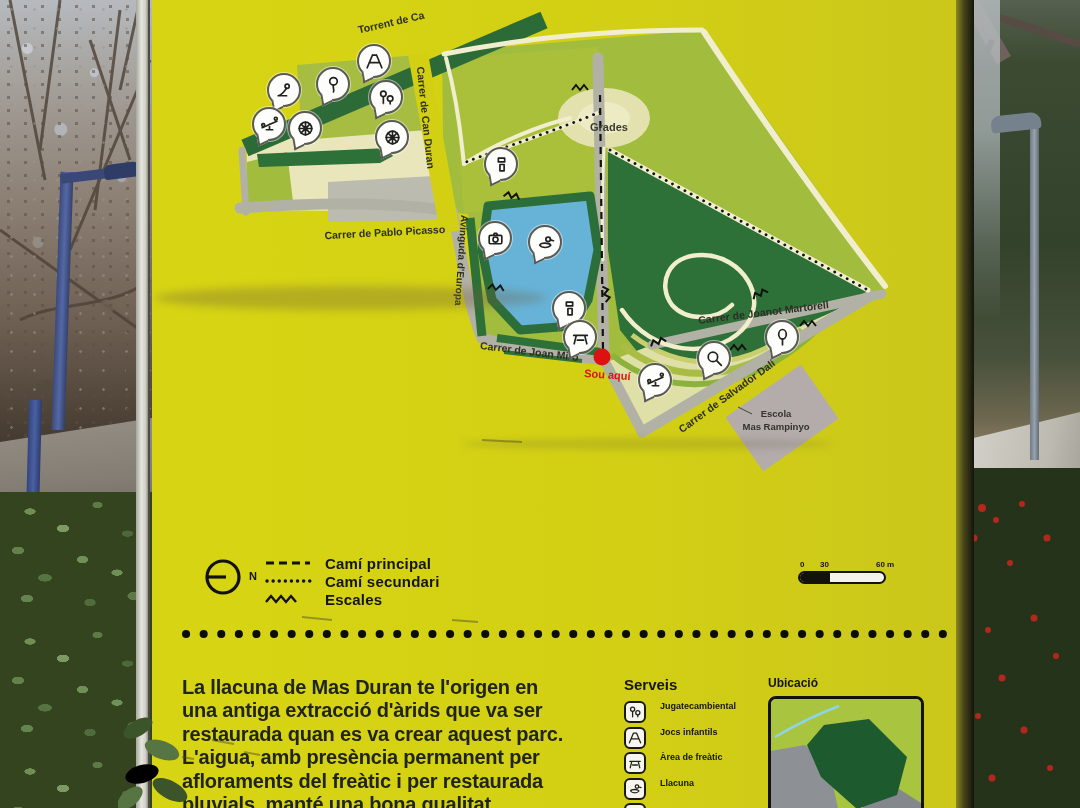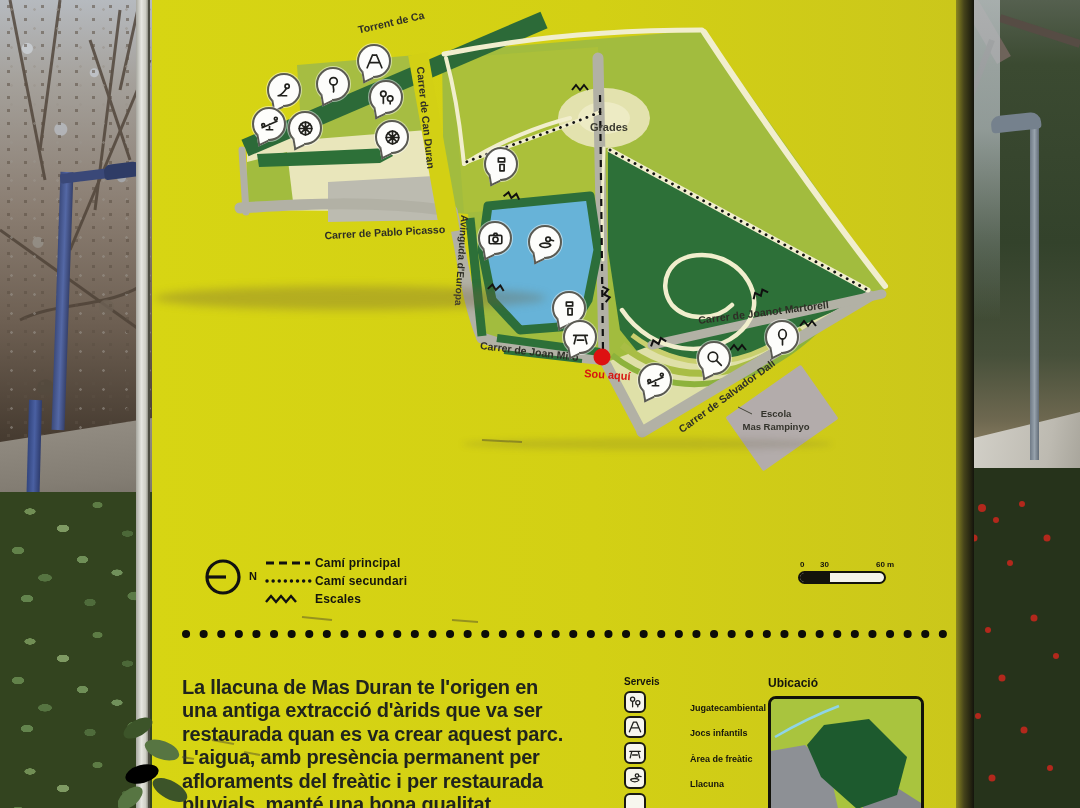--- a/index.html
+++ b/index.html
@@ -108,37 +108,37 @@
     transform:rotate(-25deg) skew(-15deg);}
   .marker svg{width:21px;height:21px;}
   .glyph-stroke{stroke:#20201c;stroke-width:1.6;fill:none;stroke-linecap:round;stroke-linejoin:round;}
 
   
   .compass{position:absolute;left:50px;top:556px;}
   .north-label{position:absolute;left:97px;top:570px;font-size:11px;font-weight:bold;color:#13130b;}
   .legend{position:absolute;left:112px;top:554px;}
   .legend .row{display:flex;align-items:center;height:18px;}
   .legend .row svg{width:48px;height:12px;}
-  .legend .row span{margin-left:3px;font-size:12px;font-weight:bold;color:#15150d;letter-spacing:.2px;}
+  .legend .row span{margin-left:13px;font-size:15px;font-weight:bold;color:#15150d;letter-spacing:.2px;}
   .scalebar{position:absolute;left:646px;top:560px;width:100px;height:30px;}
   .scalebar .ticks{position:relative;height:10px;font-size:8px;font-weight:bold;color:#15150d;}
   .scalebar .t0{position:absolute;left:2px;} .scalebar .t20{position:absolute;left:22px;}
   .scalebar .t60{position:absolute;left:78px;}
   .scalebar .bar{position:relative;margin-top:1px;width:88px;height:13px;background:#f4f3ea;
     border:2px solid #13130b;border-radius:7px;overflow:hidden;}
   .scalebar .seg{position:absolute;left:0;top:0;width:30px;height:100%;background:#13130b;}
 
   .dots-sep{position:absolute;left:26px;top:626px;}
 
   .intro{position:absolute;left:30px;top:676px;color:#20241d;}
   .intro div{white-space:nowrap;font-size:20px;line-height:23.4px;font-weight:bold;letter-spacing:-.2px;}
 
   .serveis{position:absolute;left:472px;top:676px;width:170px;}
-  .serveis .title{font-size:10px;font-weight:bold;color:#15150d;margin-bottom:0;}
-  .serveis .item{display:flex;align-items:flex-end;height:25.5px;gap:30px;}
+  .serveis .title{font-size:15px;font-weight:bold;color:#15150d;margin-bottom:8px;}
+  .serveis .item{display:flex;align-items:flex-start;height:25.5px;}
   .sicon{width:22px;height:22px;border:2px solid #1a1a12;border-radius:6px;background:#f7f6ee;
     display:flex;align-items:center;justify-content:center;flex:0 0 auto;}
   .sicon svg{width:16px;height:16px;}
   .serveis .item span.lbl{margin-left:14px;font-size:9px;font-weight:bold;color:#15150d;}
 
   .ubicacio{position:absolute;left:616px;top:676px;}
   .ubicacio .title{font-size:12px;font-weight:bold;color:#15150d;margin-bottom:6px;}
   .ubicacio .box{width:156px;height:120px;border:3px solid #12120a;border-radius:8px;
     overflow:hidden;background:#a9c43e;}
 

